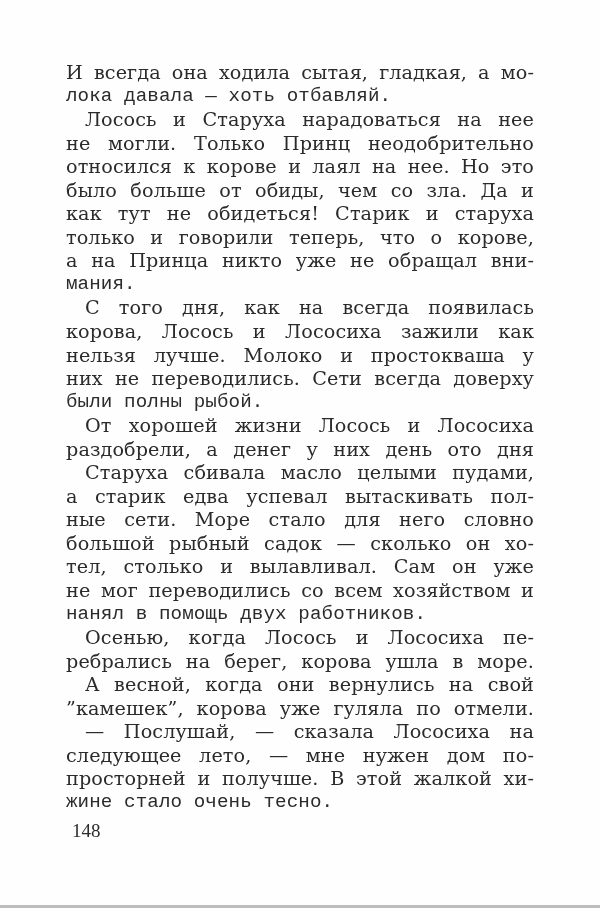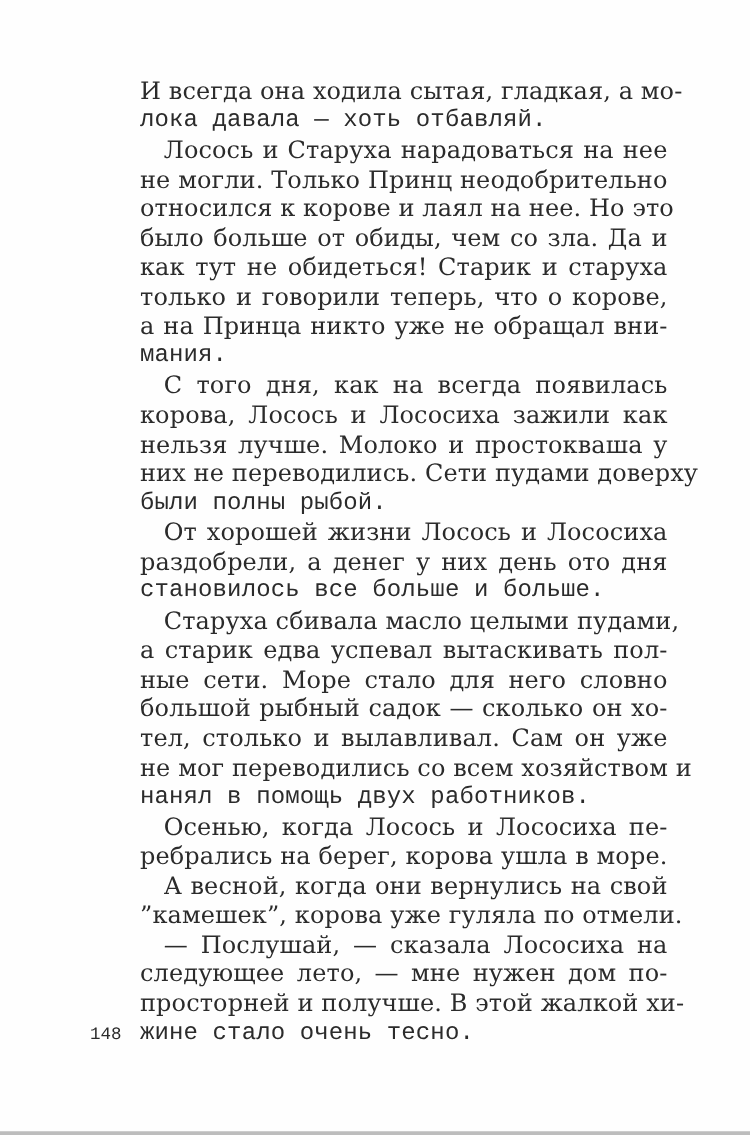--- a/index.html
+++ b/index.html
@@ -41,35 +41,34 @@
       color: #2b2b2b;
       letter-spacing: 0.1px;
     }
     .line {
       display: block;
       white-space: nowrap;
       text-align: justify;
       text-align-last: justify;
       height: 23.55px;
       overflow: visible;
-      margin-left: 46px;
     }
     .line.last {
       text-align-last: left;
       font-family: Liberation Mono, monospace;
     }
     .line.indent {
       padding-left: 19px;
     }
     .page-number {
       position: absolute;
       left: 72px;
       top: 820px;
-      font-family: Liberation Mono, monospace;
-      font-size: 14px;
+      font-family: Liberation Serif, serif;
+      font-size: 19px;
       color: #2b2b2b;
     }
   </style>
 </head>
 <body>
 
 <div class="page">
   <div class="text-block">
 
     <span class="line">И всегда она ходила сытая, гладкая, а мо-</span>
@@ -80,26 +79,25 @@
     <span class="line">относился к корове и лаял на нее. Но это</span>
     <span class="line">было больше от обиды, чем со зла. Да и</span>
     <span class="line">как тут не обидеться! Старик и старуха</span>
     <span class="line">только и говорили теперь, что о корове,</span>
     <span class="line">а на Принца никто уже не обращал вни-</span>
     <span class="line last">мания.</span>
 
     <span class="line indent">С того дня, как на всегда появилась</span>
     <span class="line">корова, Лосось и Лососиха зажили как</span>
     <span class="line">нельзя лучше. Молоко и простокваша у</span>
-    <span class="line">них не переводились. Сети пудами доверху</span>
+    <span class="line">них не переводились. Сети всегда доверху</span>
     <span class="line last">были полны рыбой.</span>
 
     <span class="line indent">От хорошей жизни Лосось и Лососиха</span>
     <span class="line">раздобрели, а денег у них день ото дня</span>
-    <span class="line last">становилось все больше и больше.</span>
 
     <span class="line indent">Старуха сбивала масло целыми пудами,</span>
     <span class="line">а старик едва успевал вытаскивать пол-</span>
     <span class="line">ные сети. Море стало для него словно</span>
     <span class="line">большой рыбный садок — сколько он хо-</span>
     <span class="line">тел, столько и вылавливал. Сам он уже</span>
     <span class="line">не мог переводились со всем хозяйством и</span>
     <span class="line last">нанял в помощь двух работников.</span>
 
     <span class="line indent">Осенью, когда Лосось и Лососиха пе-</span>

